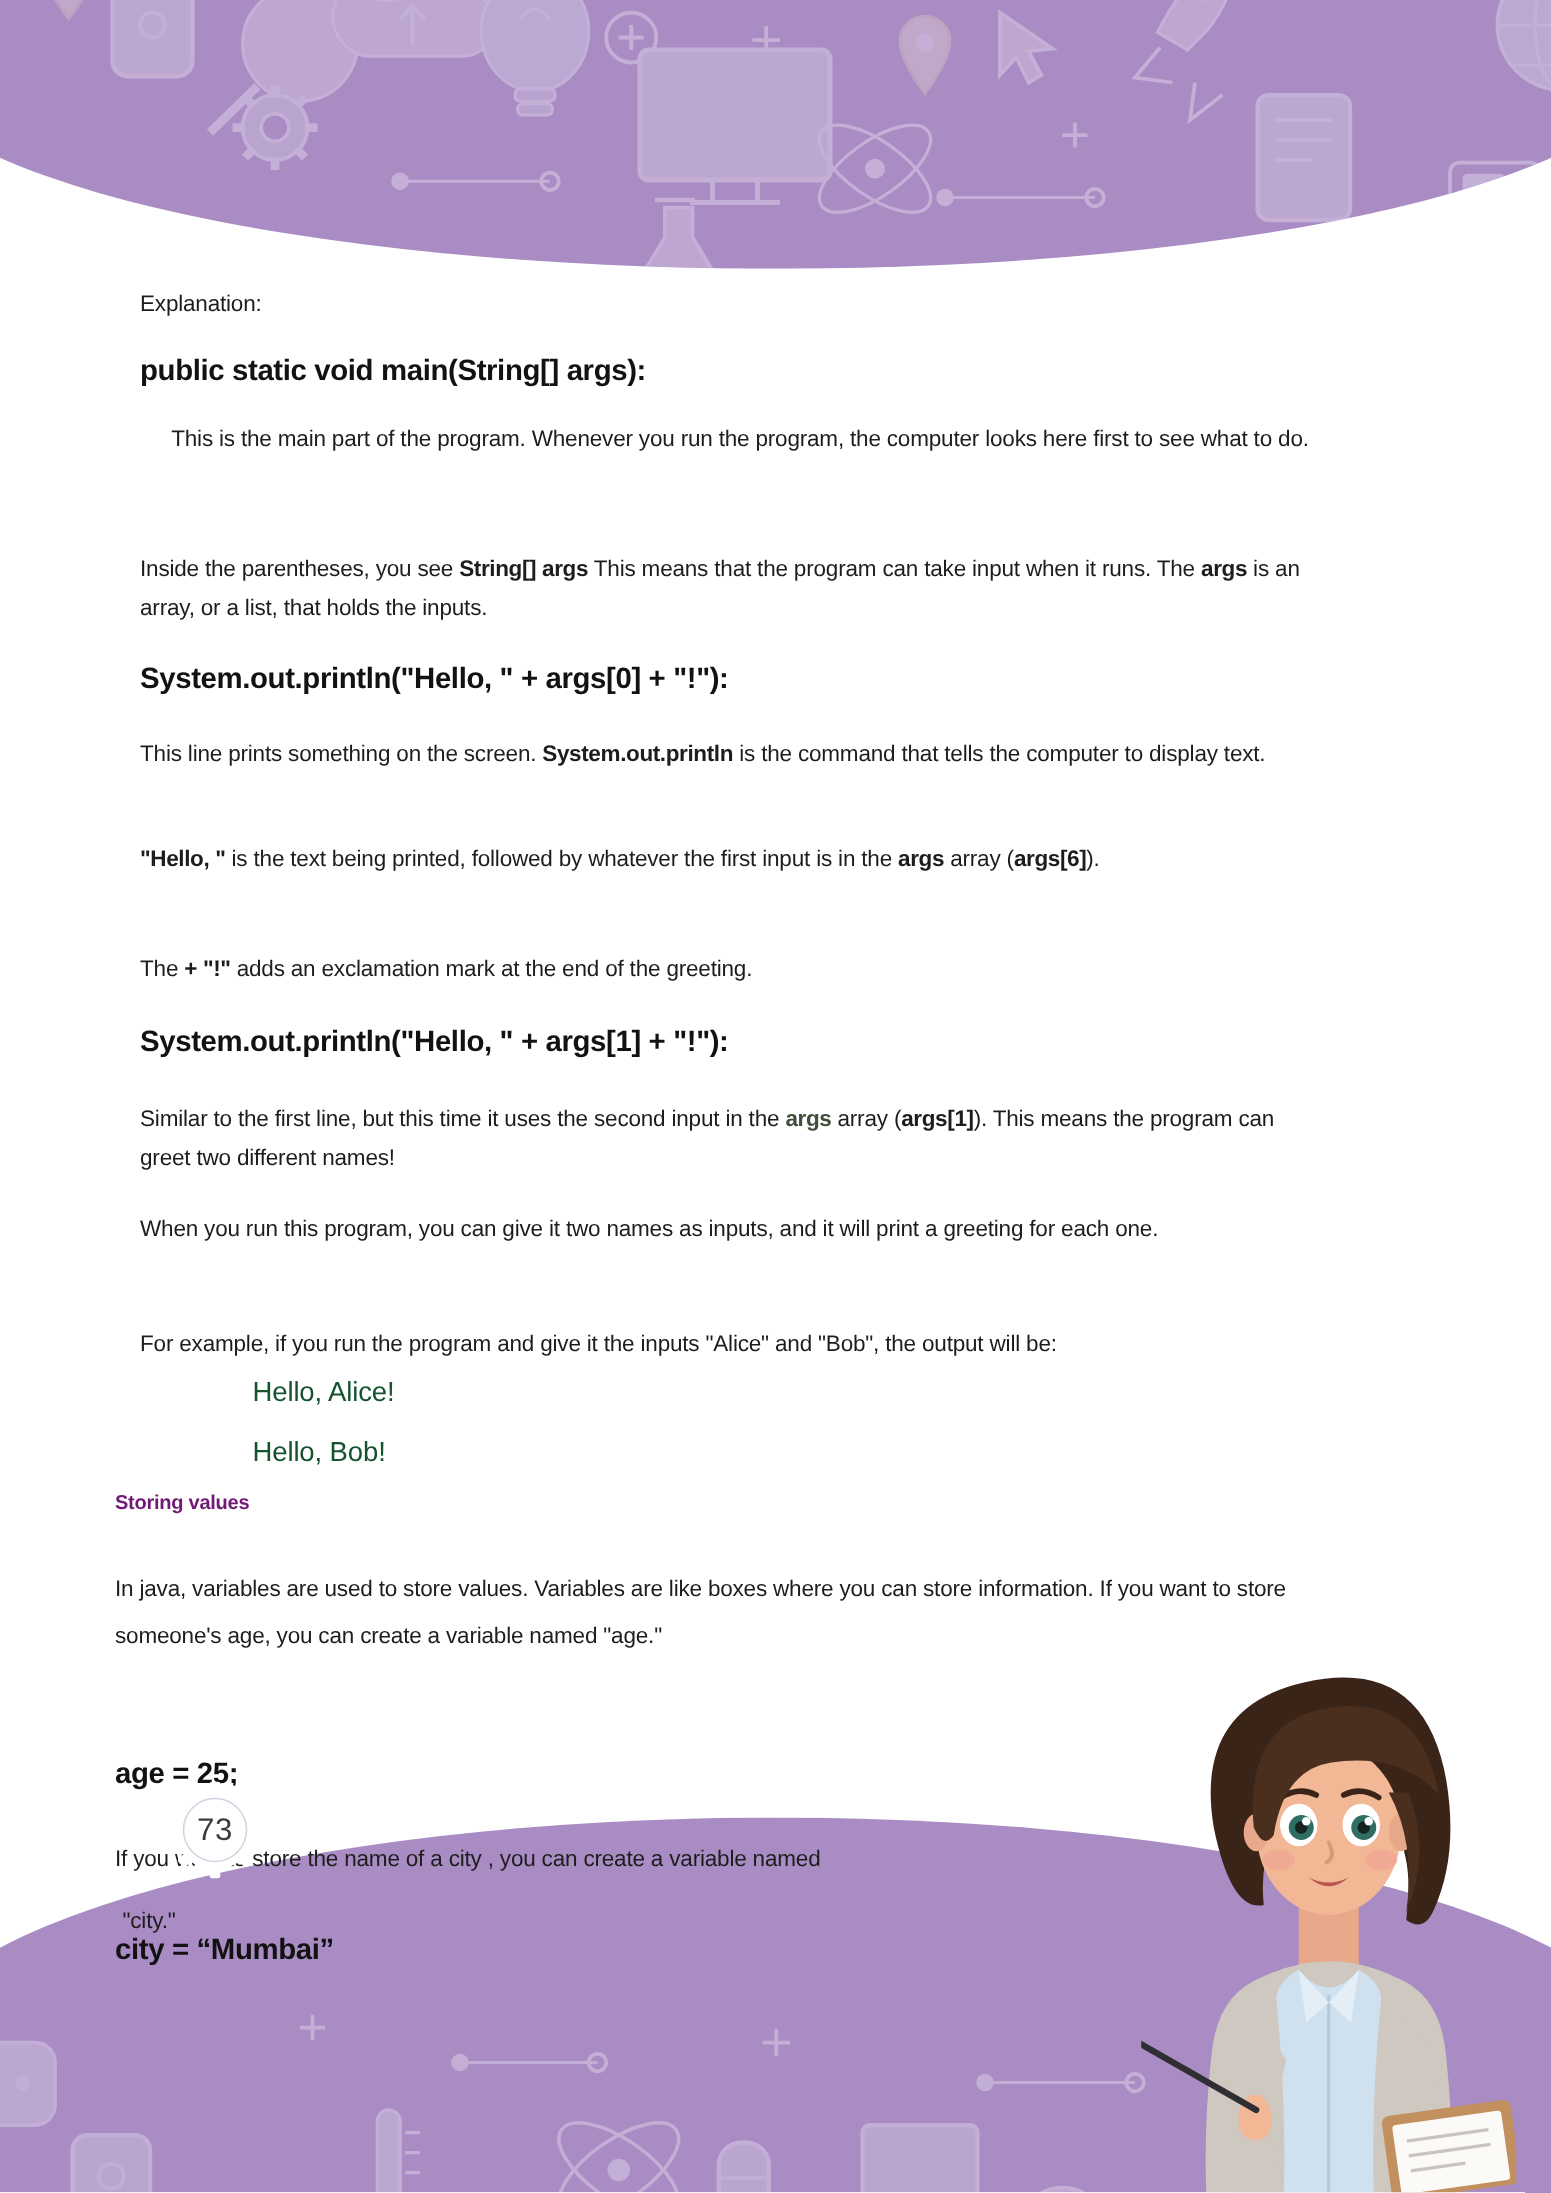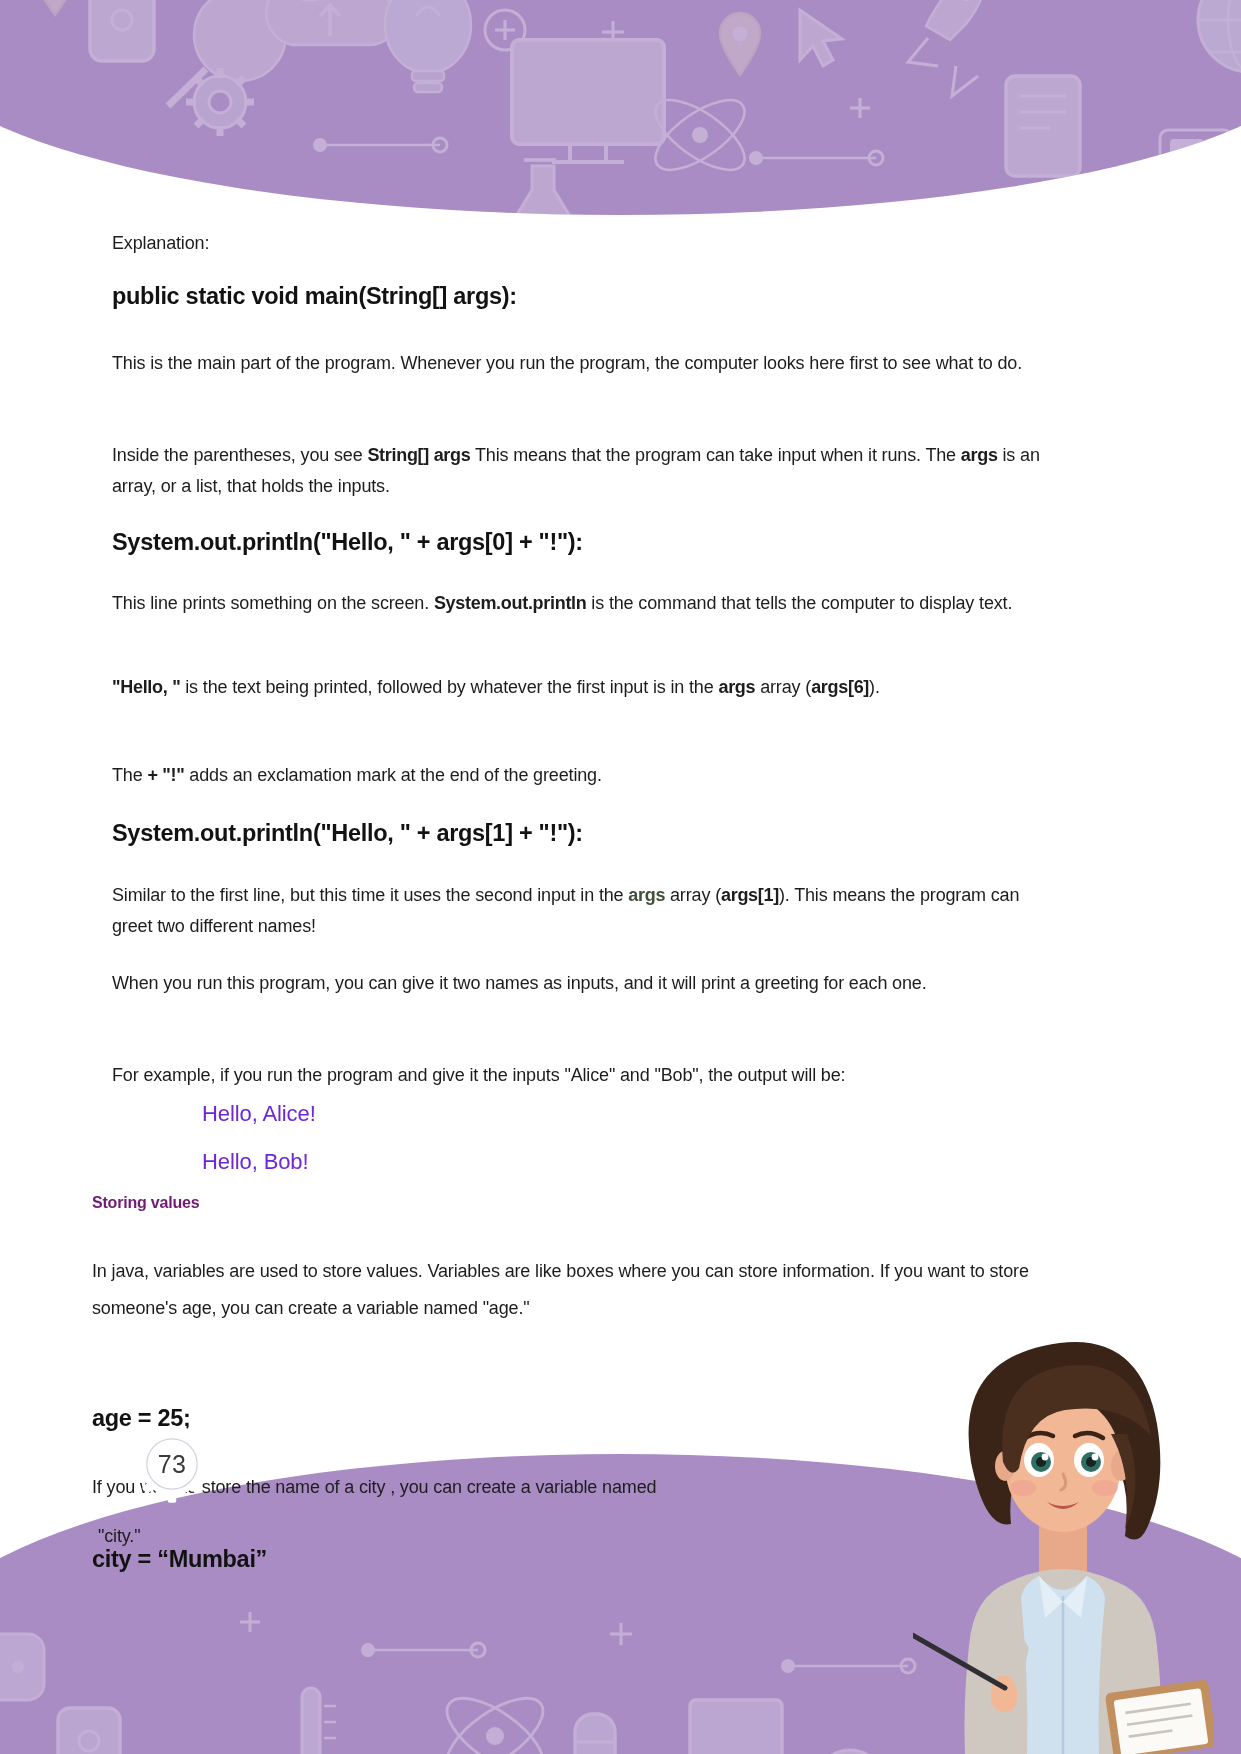--- a/index.html
+++ b/index.html
@@ -111,21 +111,21 @@
     font-size: 16px;
     font-weight: 700;
     letter-spacing: -0.2px;
     color: #701a75;
   }
   .out {
     position: absolute;
     font-size: 22px;
     line-height: 30px;
     letter-spacing: -0.1px;
-    color: #6d28d9;
+    color: #14532d;
   }
   .green { color: #3e4f3a; font-weight: 700; }
 
   
   .character {
     position: absolute;
     right: 28px;
     bottom: 0;
     width: 300px;
     height: 440px;
@@ -263,21 +263,21 @@
       </svg>
     </div>
   </div>
 
   <div class="content">
 
     <div class="p" style="top:228px; left:112px;">Explanation:</div>
 
     <div class="code" style="top:281px; left:112px;">public static void main(String[] args):</div>
 
-    <div class="p" style="top:348px; left:112px; width:960px;">
+    <div class="p" style="top:336px; left:112px; width:960px;text-align:center;">
       <span>This is the main part of the program. Whenever you run the program, the computer</span>
       <span>looks here first to see what to do.</span>
     </div>
 
     <div class="p" style="top:440px; left:112px; width:960px;">
       <span>Inside the parentheses, you see </span><b>String[] args</b><span> This means that the program can take</span>
       <span>input when it runs. The </span><b>args</b><span> is an array, or a list, that holds the inputs.</span>
     </div>
 
     <div class="code" style="top:527px; left:112px;">System.out.println("Hello, " + args[0] + "!"):</div>

